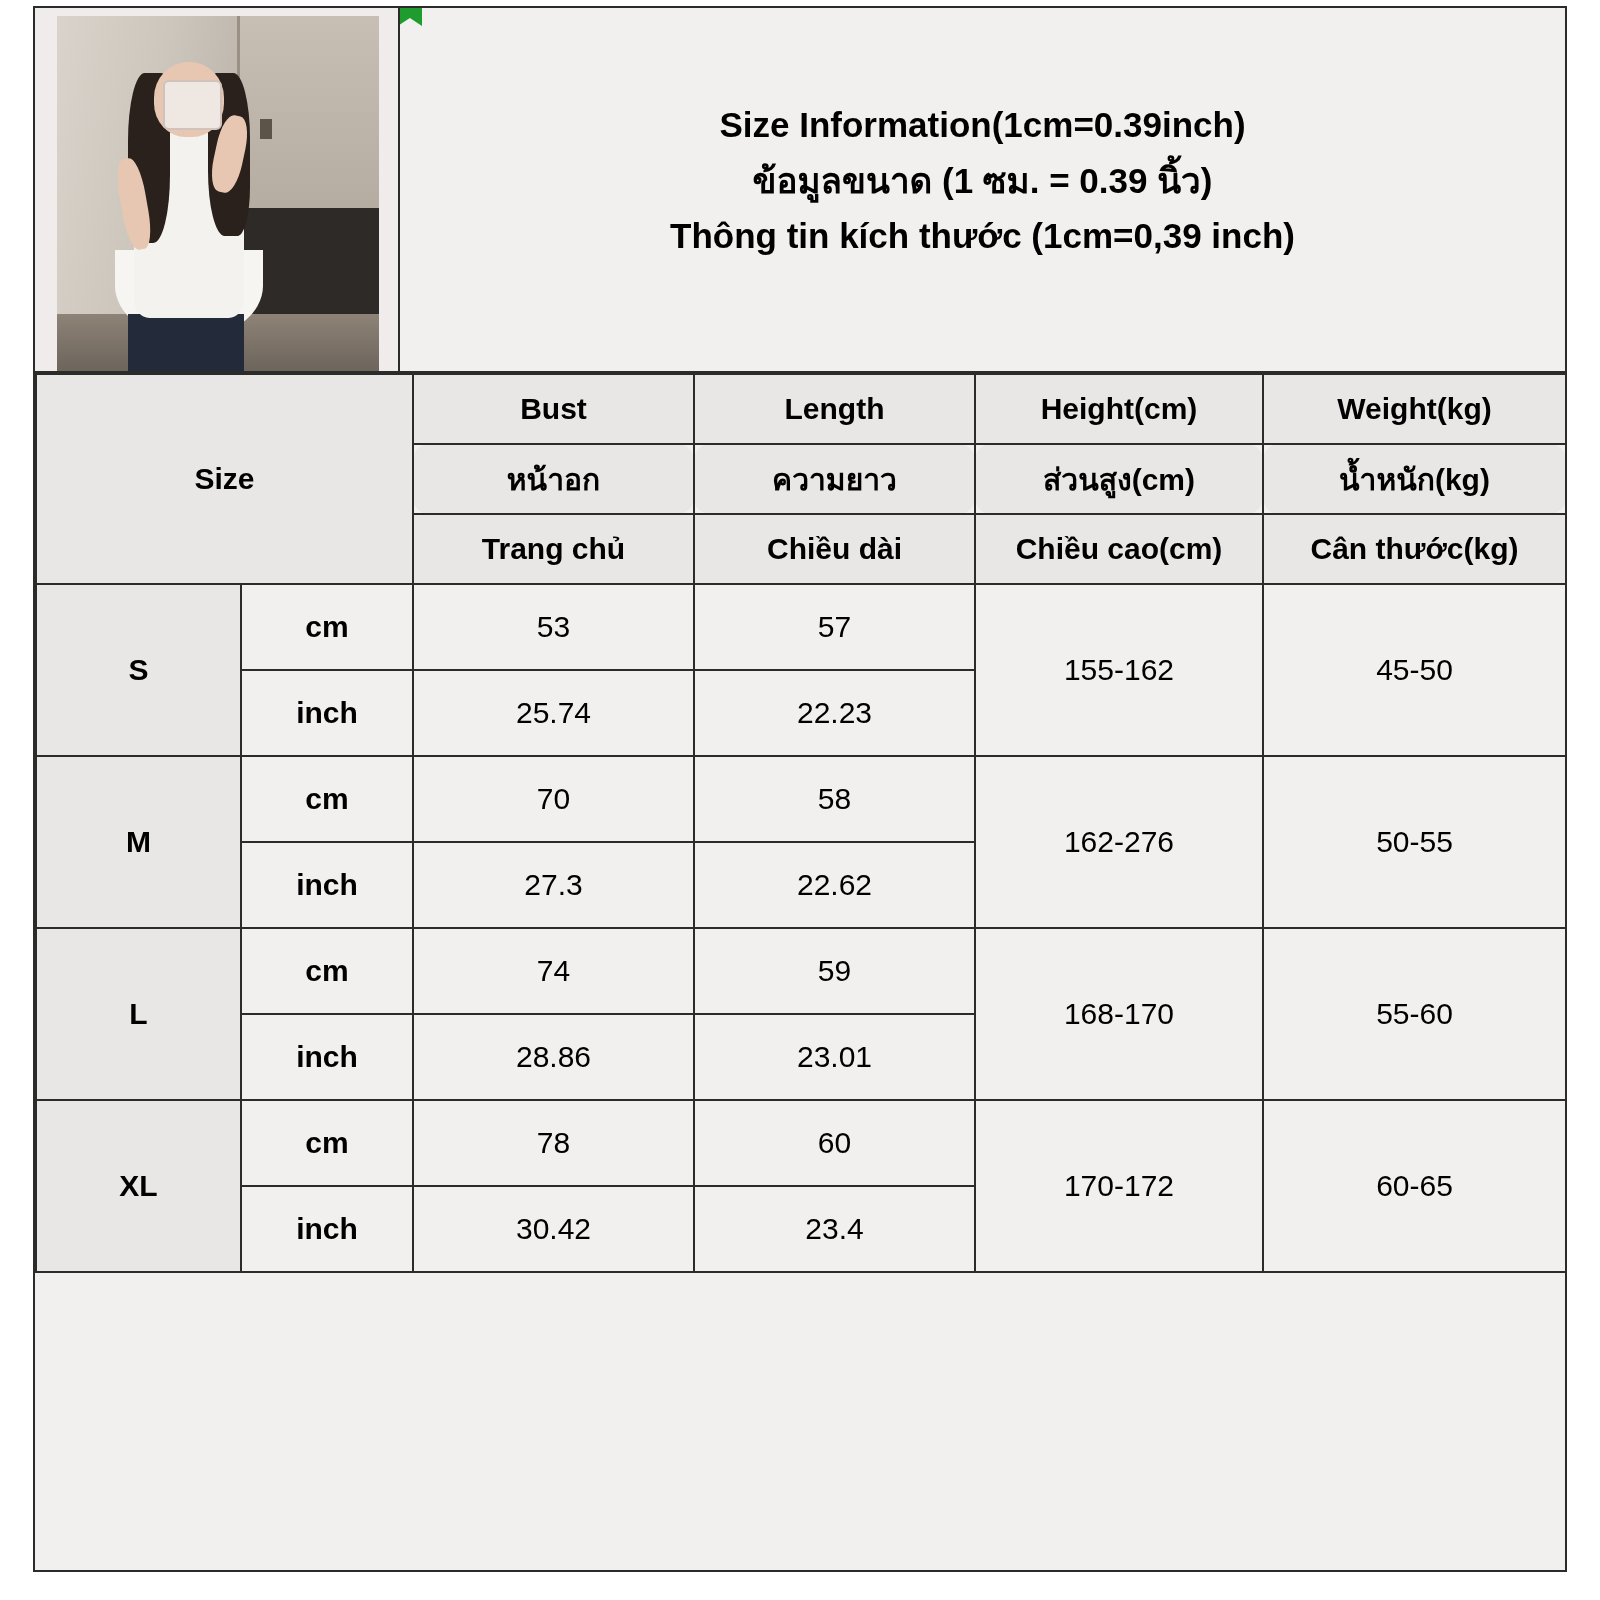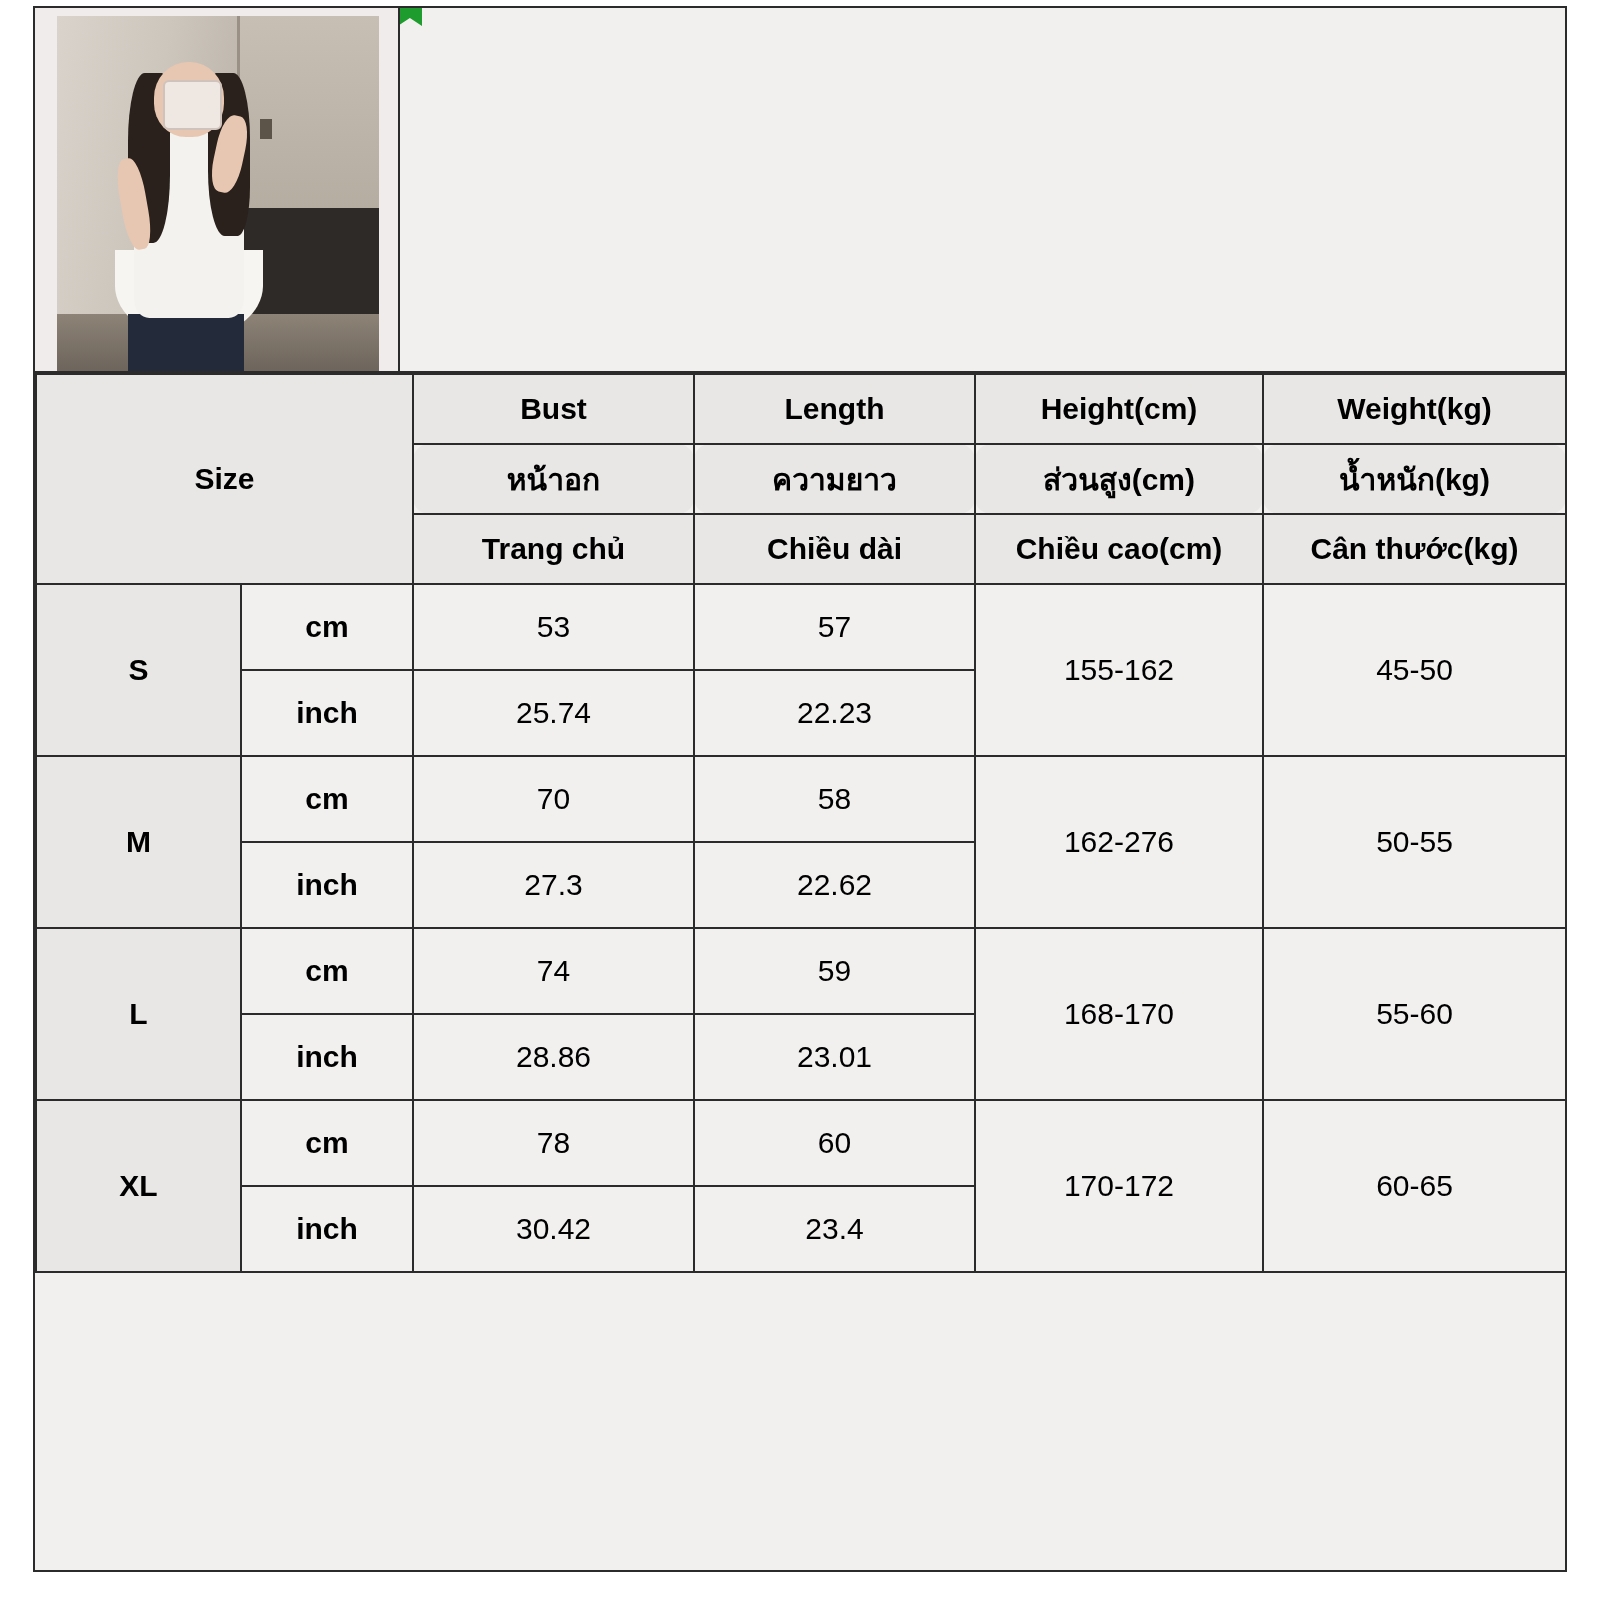--- a/index.html
+++ b/index.html
@@ -225,20 +225,25 @@
           <div class="ph-jeans"></div>
           <div class="ph-body"></div>
           <div class="ph-hair-l"></div>
           <div class="ph-hair-r"></div>
           <div class="ph-head"></div>
           <div class="ph-phone"></div>
           <div class="ph-arm"></div>
           <div class="ph-arm2"></div>
         </div>
       </div>
+      <div class="title-cell">
+        <div class="title-line">Size Information(1cm=0.39inch)</div>
+        <div class="title-line">ข้อมูลขนาด (1 ซม. = 0.39 นิ้ว)</div>
+        <div class="title-line">Thông tin kích thước (1cm=0,39 inch)</div>
+      </div>
     </div>
     <div class="green-mark"></div>
 
     <table class="size-table">
       <colgroup>
         <col class="c-size">
           <col class="c-unit">
           <col class="c-bust">
         <col class="c-length">
           <col class="c-height">

